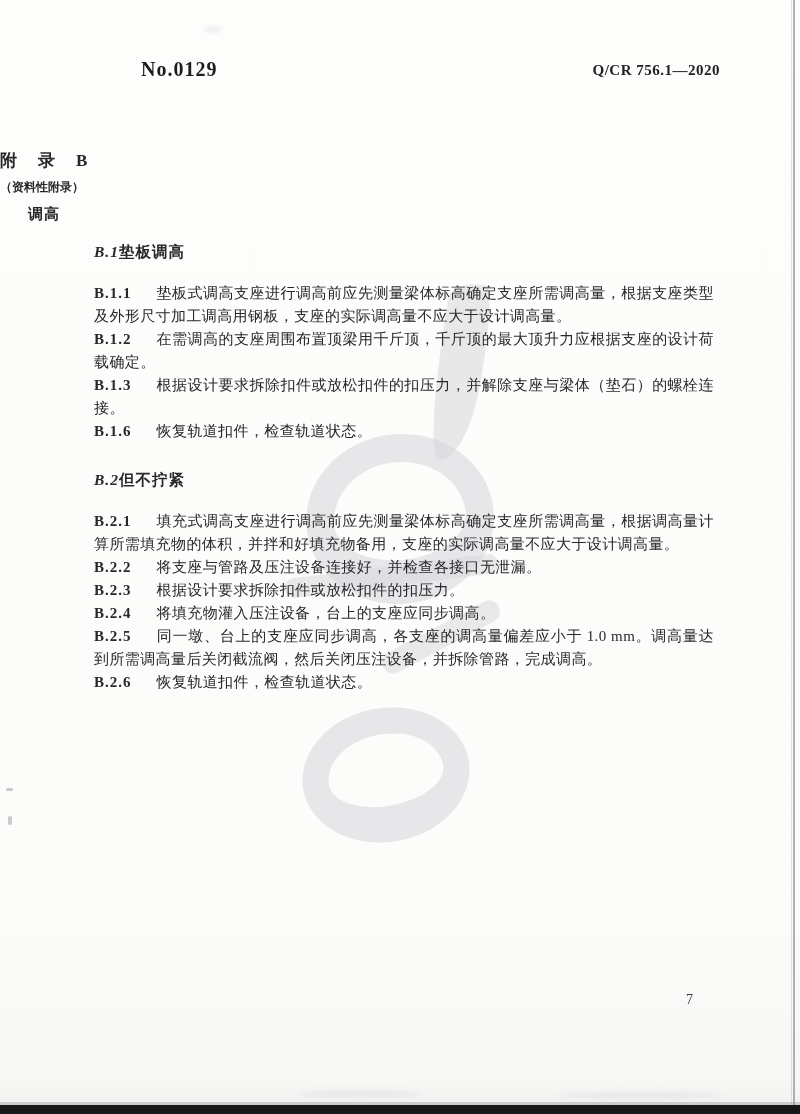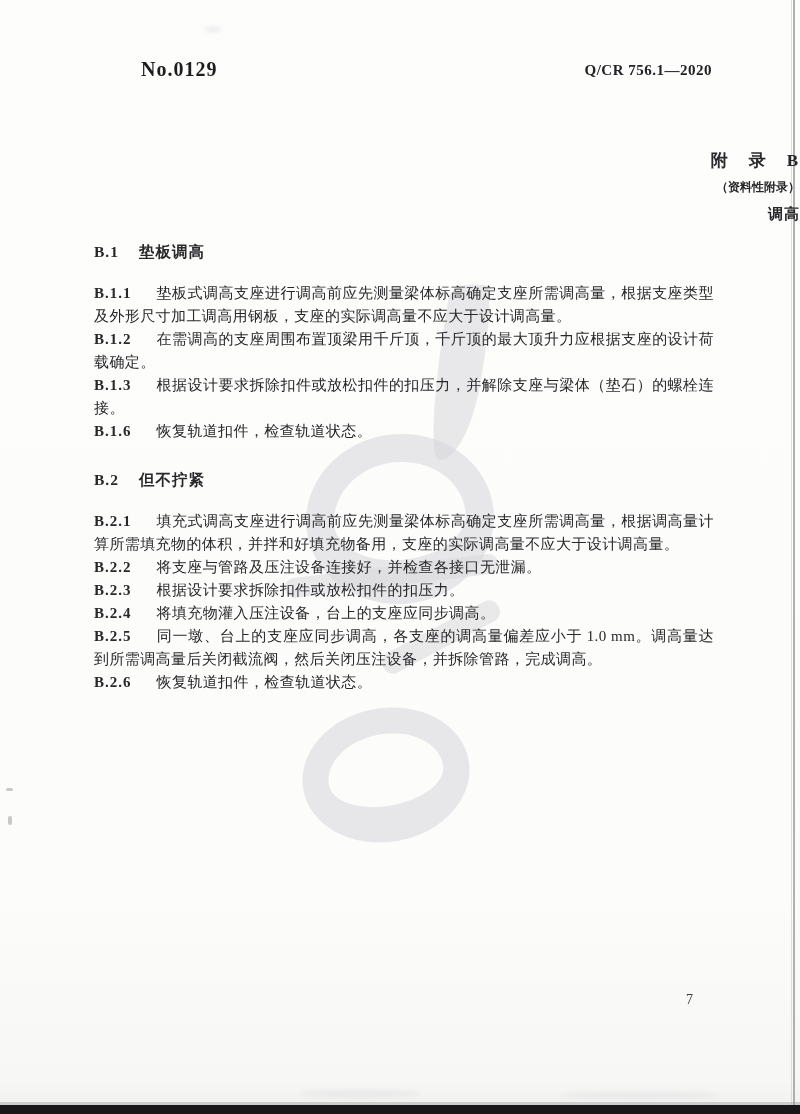--- a/index.html
+++ b/index.html
@@ -45,33 +45,33 @@
     border:26px solid #d6d6da;border-bottom-width:36px;border-radius:50%;
     transform:rotate(-10deg);
   }
   
   .txt-layer{position:absolute;inset:0;z-index:2;color:#28282b;}
   .hdr-left{
     position:absolute;top:58px;left:114px;
     font-size:20px;font-weight:bold;letter-spacing:1px;color:#1d1d20;margin-left:27px;
   }
   .hdr-right{
-    position:absolute;top:62px;right:88px;
+    position:absolute;top:62px;right:80px;
     font-size:15px;font-weight:bold;letter-spacing:.5px;color:#222226;
   }
-  .title-block{position:absolute;top:147px;left:0;right:0;text-align:right;line-height:27px;}
+  .title-block{position:absolute;top:147px;left:0;right:0;text-align:left;line-height:27px;}
   .title-block .t1{font-size:17px;font-weight:bold;letter-spacing:2px;}
   .title-block .t2{font-size:12px;font-weight:bold;}
   .title-block .t3{font-size:15px;font-weight:bold;letter-spacing:1px;padding-left:28px;}
   .main{
     position:absolute;top:240px;left:94px;width:620px;
     font-size:15px;line-height:23px;letter-spacing:.4px;
   }
   .sec-head{font-size:15.5px;font-weight:bold;margin:0 0 19px 0;letter-spacing:1px;}
-  .sec-head .hn{margin-right:20px;}
+  .sec-head .hn{margin-right:0;font-style:italic;}
   .clause{margin:0;text-align:justify;text-justify:inter-ideograph;}
   .clause .num{font-weight:bold;margin-right:25px;letter-spacing:1px;white-space:nowrap;}
   .sec2{margin-top:25px;}
   .page-num{
     position:absolute;top:992px;left:686px;
     font-size:14px;color:#3a3a3e;
   }
 </style>
 </head>
 <body>

